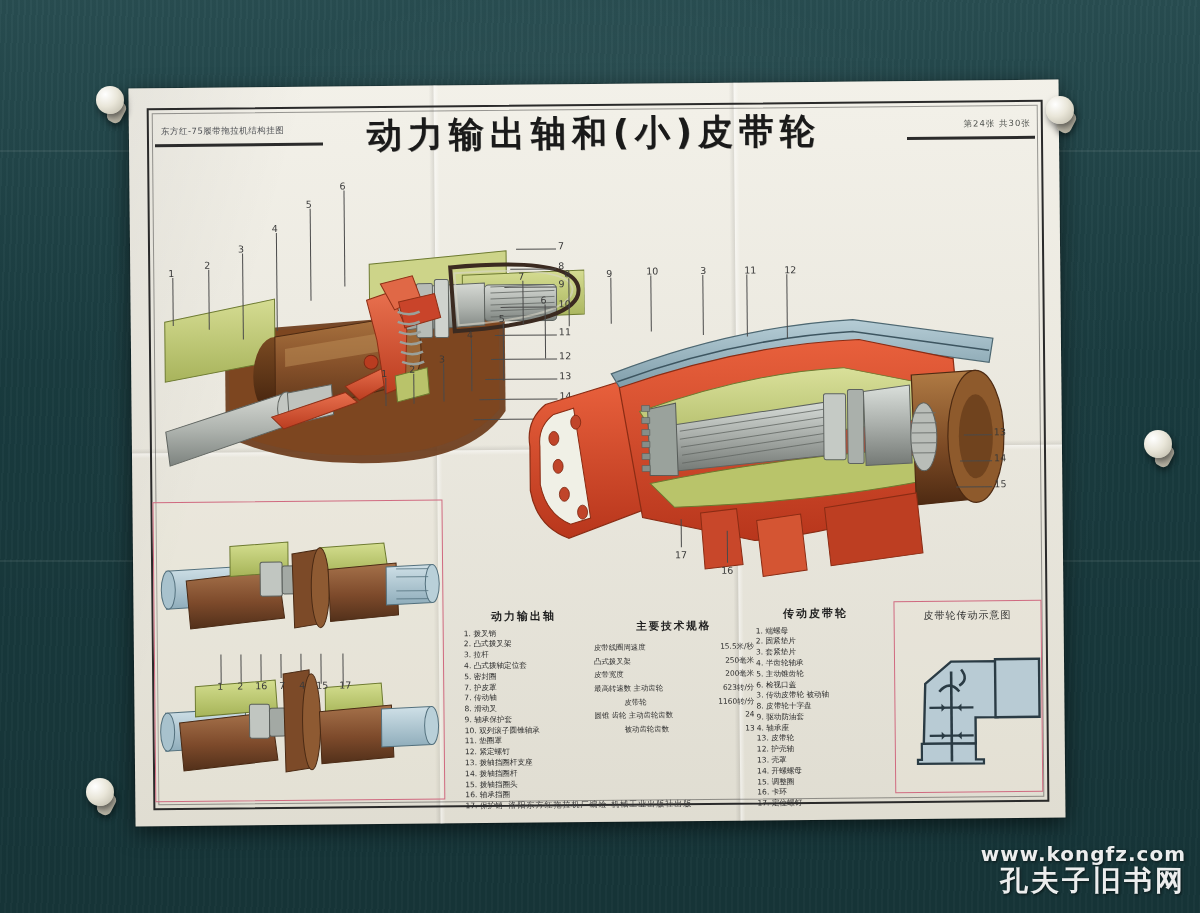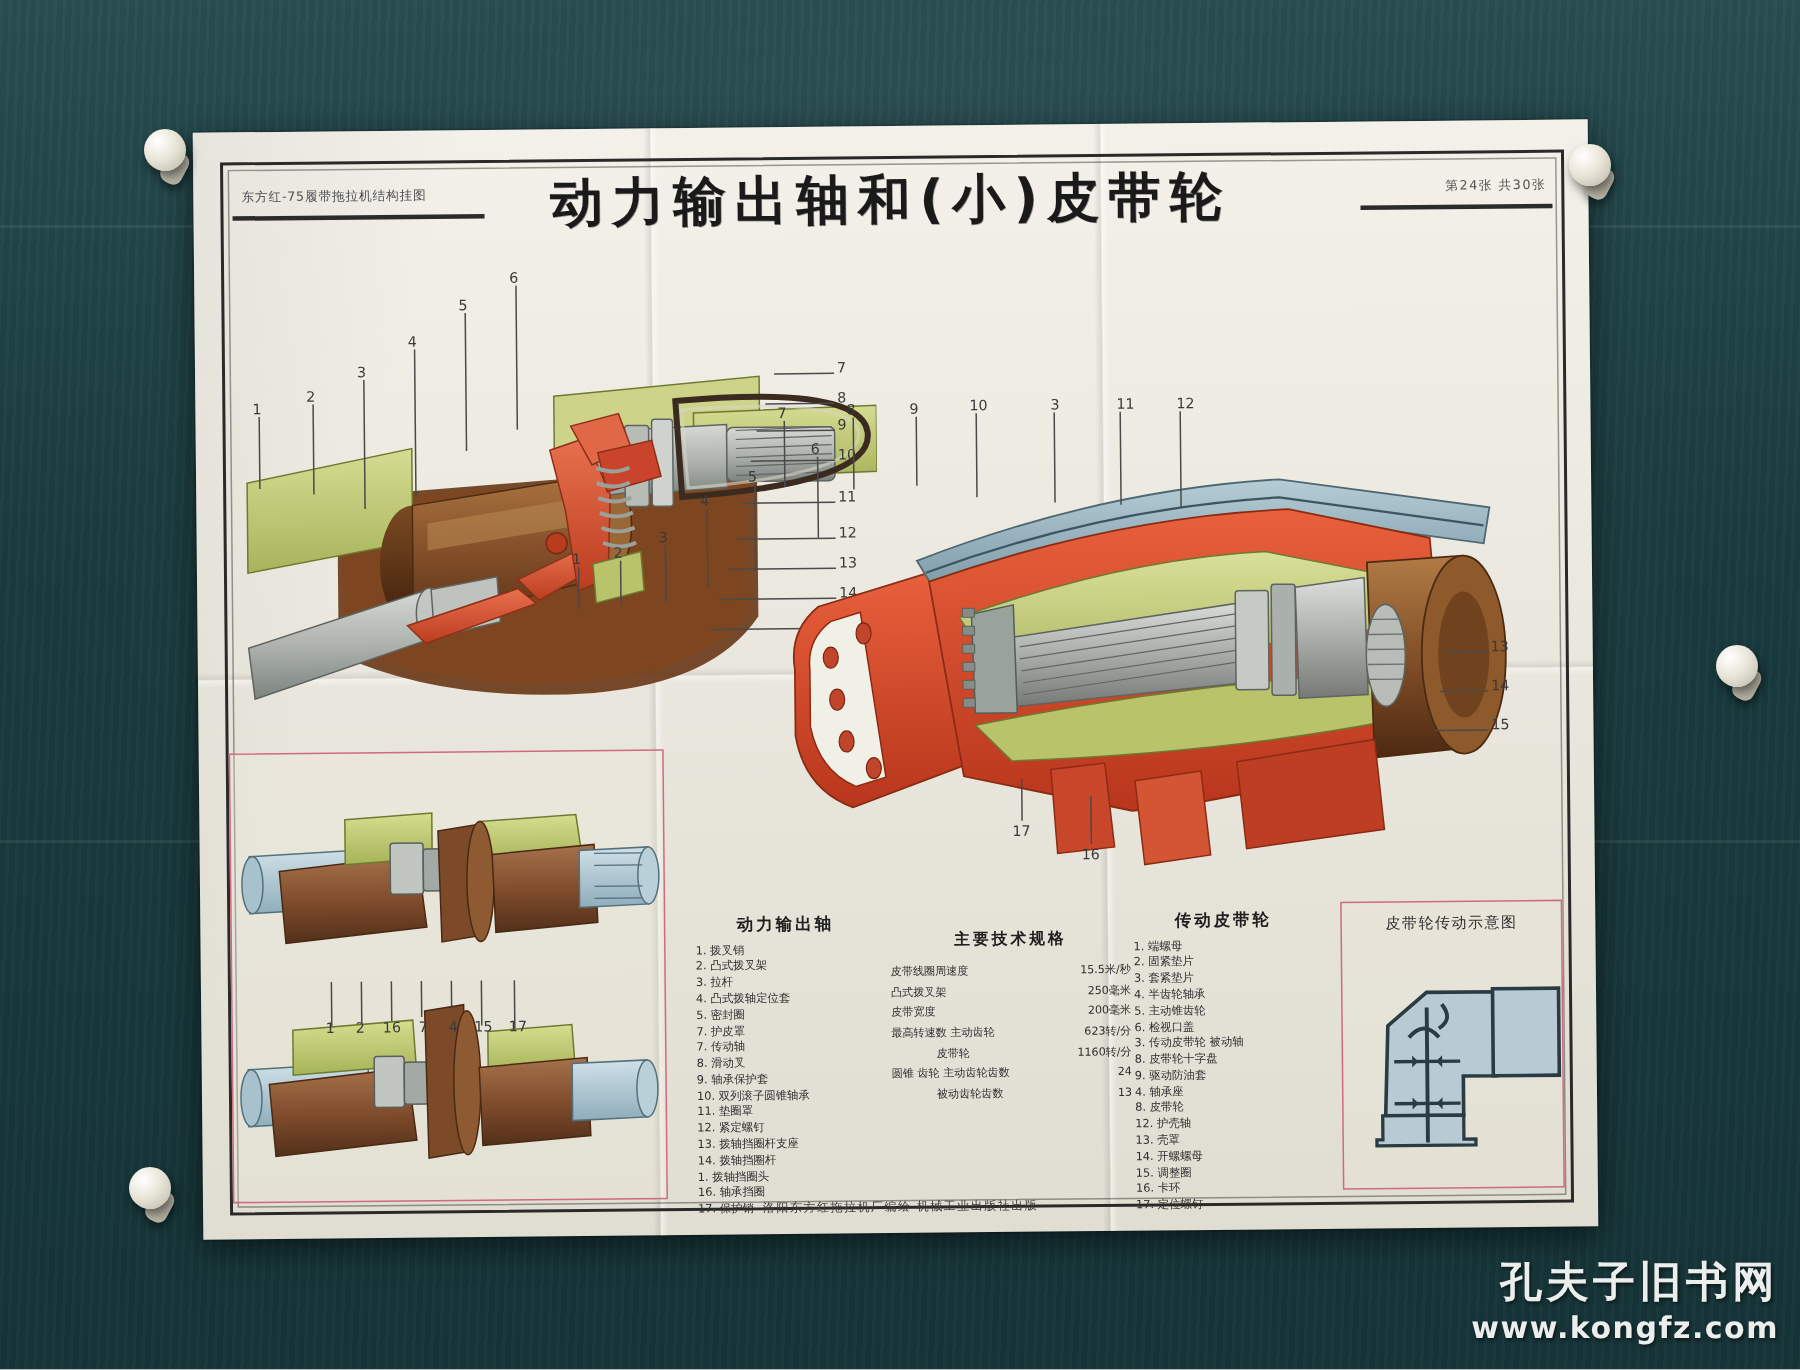--- a/index.html
+++ b/index.html
@@ -584,21 +584,21 @@
           <li>5. 密封圈</li>
           <li>7. 护皮罩</li>
           <li>7. 传动轴</li>
           <li>8. 滑动叉</li>
           <li>9. 轴承保护套</li>
           <li>10. 双列滚子圆锥轴承</li>
           <li>11. 垫圈罩</li>
           <li>12. 紧定螺钉</li>
           <li>13. 拨轴挡圈杆支座</li>
           <li>14. 拨轴挡圈杆</li>
-          <li>1. 拨轴挡圈头</li>
+          <li>15. 拨轴挡圈头</li>
           <li>16. 轴承挡圈</li>
           <li>17. 保护销</li>
         </ol>
     </div>
 
     <div id="spec-block">
       <h4>主要技术规格</h4>
       <div id="spec-rows">
           <div class="spec-row">
             <span class="k">皮带线圈周速度</span>
@@ -637,21 +637,21 @@
           <li>1. 端螺母</li>
           <li>2. 固紧垫片</li>
           <li>3. 套紧垫片</li>
           <li>4. 半齿轮轴承</li>
           <li>5. 主动锥齿轮</li>
           <li>6. 检视口盖</li>
           <li>3. 传动皮带轮 被动轴</li>
           <li>8. 皮带轮十字盘</li>
           <li>9. 驱动防油套</li>
           <li>4. 轴承座</li>
-          <li>8. 皮带轮</li>
+          <li>13. 皮带轮</li>
           <li>12. 护壳轴</li>
           <li>13. 壳罩</li>
           <li>14. 开螺螺母</li>
           <li>15. 调整圈</li>
           <li>16. 卡环</li>
           <li>17. 定位螺钉</li>
         </ol>
     </div>
 
     <div id="credit">洛阳东方红拖拉机厂编绘            机械工业出版社出版</div>
@@ -668,17 +668,17 @@
   <div class="pin" id="pin-bl">
     <div class="stem"></div>
     <div class="head"></div>
   </div>
   <div class="pin" id="pin-br">
     <div class="stem"></div>
     <div class="head"></div>
   </div>
 
   <div id="watermark">
+    <div id="wm-url">www.kongfz.com</div>
     <div id="wm-cn">孔夫子旧书网</div>
-    <div id="wm-url">www.kongfz.com</div>
   </div>
 
 </div>
 
 </body></html>

